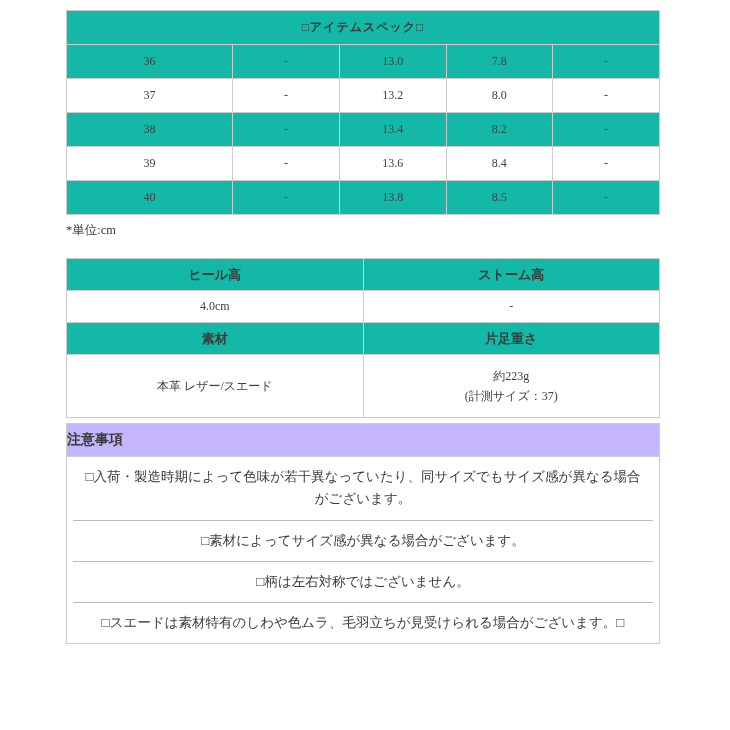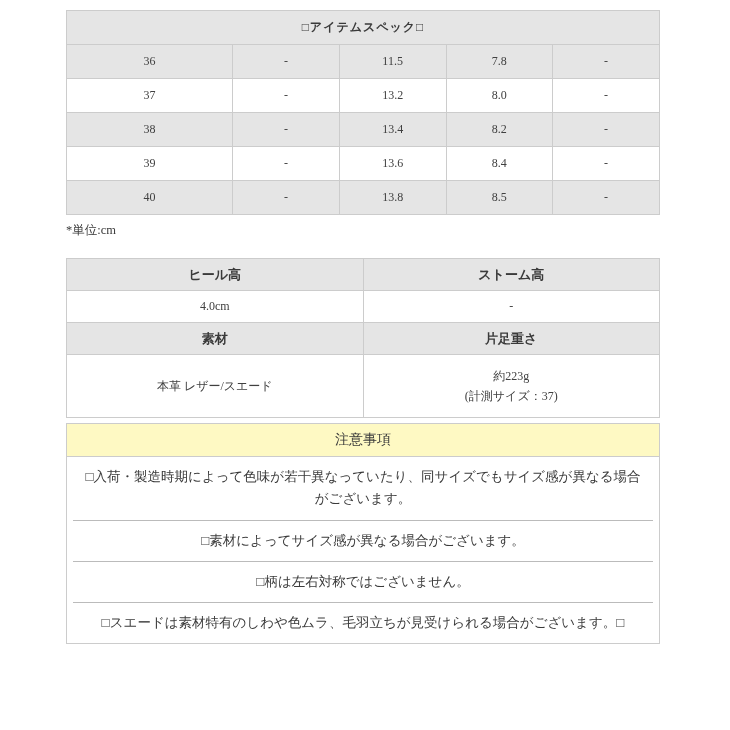--- a/index.html
+++ b/index.html
@@ -14,21 +14,21 @@
   .content { position: absolute; left: 66px; top: 10px; width: 594px; }
 
   table { border-collapse: collapse; width: 100%; table-layout: fixed; }
   td, th {
     border: 1px solid #cccccc;
     text-align: center;
     vertical-align: middle;
     font-weight: normal;
     padding: 0 4px;
   }
-  .gray { background: #e5e5e5; }
+  .gray { background: #14b8a6; }
 
   
   .spec-table td { font-size: 12px; height: 33px; }
   .spec-title {
     font-size: 14px; font-weight: bold; height: 34px;
     letter-spacing: 1px; color: #3a3a3a;
   }
   .spec-head td { height: 34px; font-size: 12px; background: #ffffff; }
   .col-size  { width: 28%; }
   .col-other { width: 18%; }
@@ -40,22 +40,22 @@
 
   
   .detail-table { margin-top: 19px; }
   .detail-table td { width: 50%; font-size: 12px; height: 31px; }
   .detail-table td.hdr { font-weight: bold; font-size: 13px; color: #3a3a3a; }
   .detail-table td.tall { height: 62px; line-height: 1.7; }
 
   
   .notes-box { margin-top: 5px; border: 1px solid #cccccc; }
   .notes-title {
-    background: #fef9c3; border-bottom: 1px solid #cccccc;
-    text-align: center; font-weight: normal; font-size: 14px;
+    background: #c4b5fd; border-bottom: 1px solid #cccccc;
+    text-align: left; font-weight: bold; font-size: 14px;
     height: 32px; line-height: 32px; color: #3a3a3a;
   }
   .note-item {
     font-size: 13.5px; line-height: 1.65;
     padding: 9px 10px; margin: 0 6px;
     color: #3a3a3a; text-align: center;
   }
   .note-item + .note-item { border-top: 1px solid #bbbbbb; }
 </style>
 </head>
@@ -72,21 +72,21 @@
           <col class="col-other">
           <col class="col-other">
       </colgroup>
       <tbody>
         <tr>
           <td colspan="5" class="gray spec-title">□アイテムスペック□</td>
         </tr>
         <tr class="gray">
           <td>36</td>
           <td>-</td>
-          <td>11.5</td>
+          <td>13.0</td>
           <td>7.8</td>
           <td>-</td>
         </tr>
         <tr>
           <td>37</td>
           <td>-</td>
           <td>13.2</td>
           <td>8.0</td>
           <td>-</td>
         </tr>

